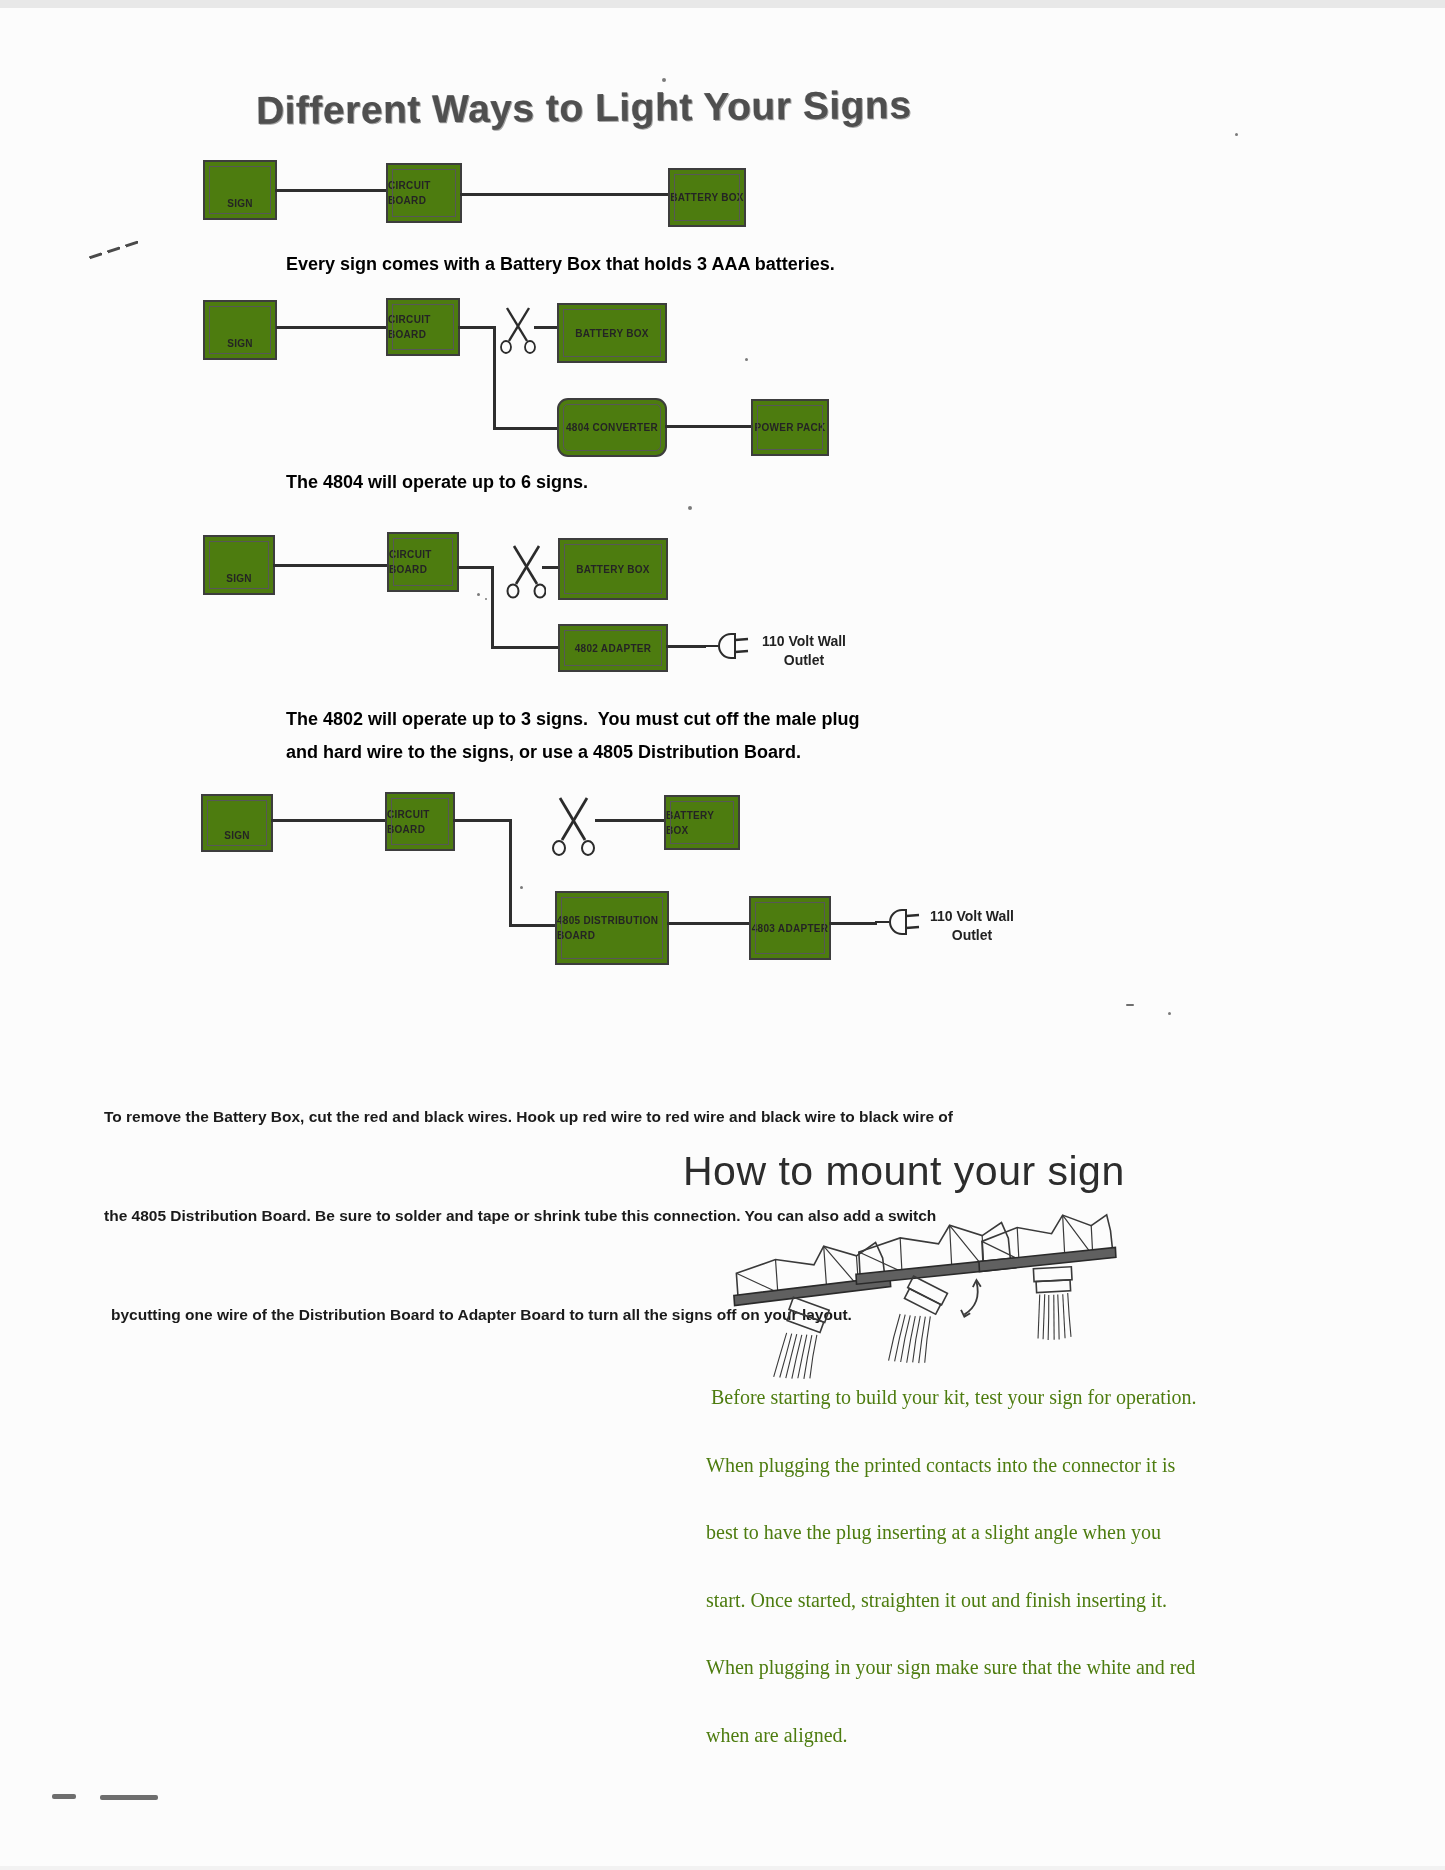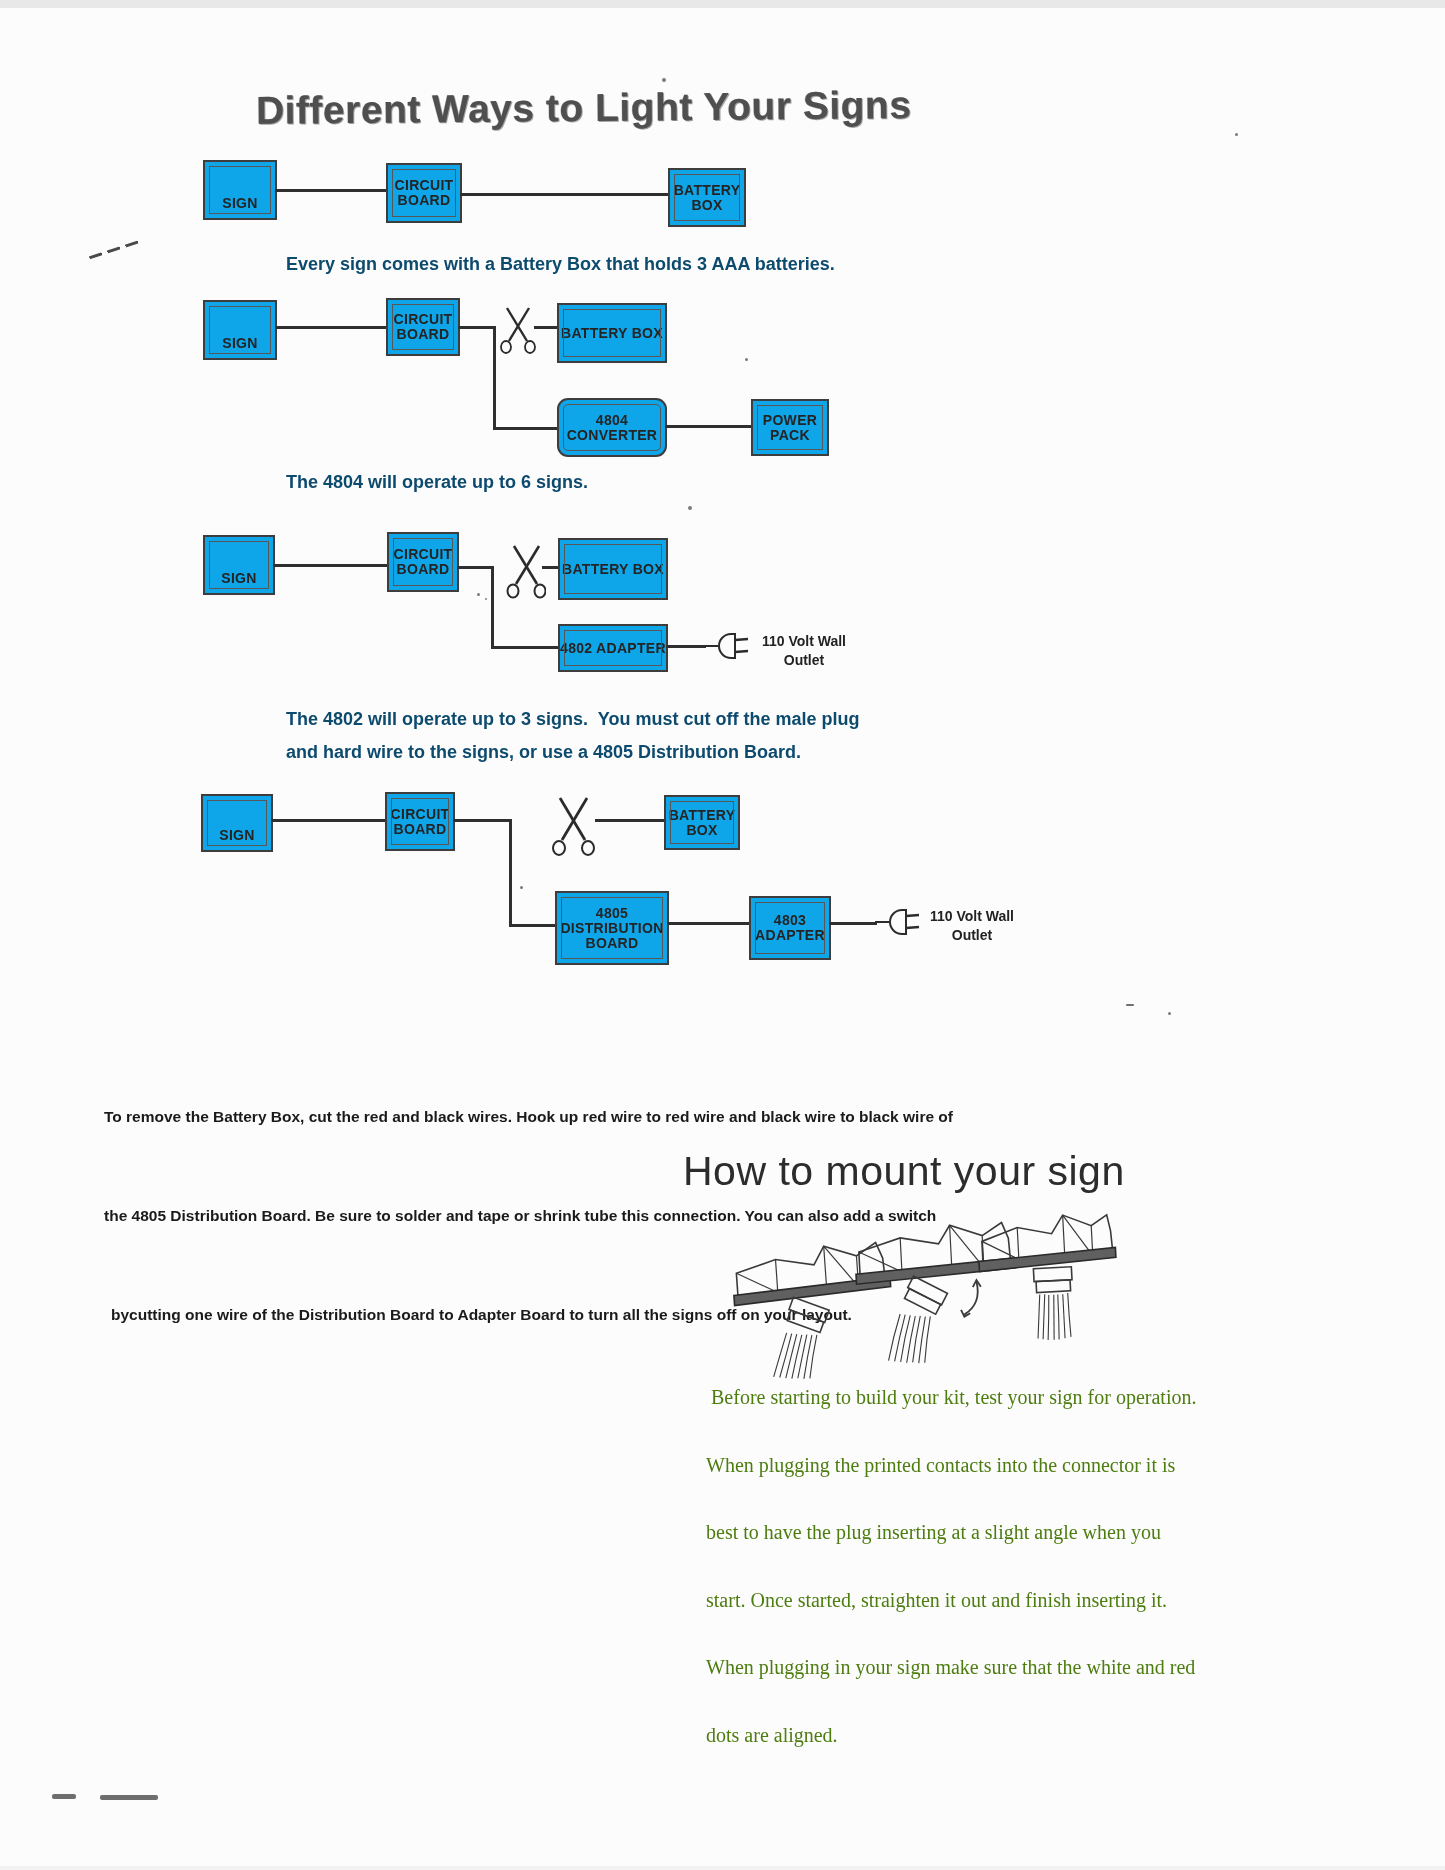--- a/index.html
+++ b/index.html
@@ -2,29 +2,29 @@
 <html><head>
 <meta charset="utf-8">
 <style>
   html,body{margin:0;padding:0;background:#e8e8e8;}
   .page{position:relative;width:1445px;height:1870px;background:#fcfcfc;
         font-family:"Liberation Sans",sans-serif;overflow:hidden;margin:8px auto;padding-left:20px;}
   .title{position:absolute;left:256px;top:78px;font-size:39px;font-weight:800;
          color:#4f4f4f;letter-spacing:.5px;transform:rotate(-0.5deg);
          text-shadow:1px 1px 0 rgba(90,90,90,.55), -0.5px 0 0 rgba(100,100,100,.4);}
   .dbox{position:absolute;border:2.5px solid #3d3d3d;outline:1.5px solid #575757;
-        outline-offset:-7px;background:#0ea5e9;display:flex;align-items:center;
-        justify-content:center;text-align:center;font-weight:700;font-size:14px;
+        outline-offset:-7px;background:#4d7c0f;display:flex;align-items:center;
+        justify-content:center;font-weight:700;font-size:10px;
         line-height:15px;letter-spacing:.3px;color:#242424;box-sizing:border-box;}
   .dbox.signbox{align-items:flex-end;}
   .dbox.signbox .lbl{padding-bottom:7px;}
   .wire{position:absolute;background:#2f2f2f;}
   .wire.h{height:3px;}
   .wire.v{width:3px;}
-  .caption{position:absolute;font-weight:700;font-size:18px;color:#0c4a6e;white-space:pre;}
+  .caption{position:absolute;font-weight:700;font-size:18px;color:#000000;white-space:pre;}
   .cap4{position:absolute;left:420px;top:966px;width:470px;text-align:center;
         font-style:italic;font-weight:700;font-size:19px;line-height:29px;
         color:#1c1c1c;white-space:pre;}
   .bodytext{position:absolute;left:104px;top:1026px;color:#1a1a1a;font-weight:700;
         font-size:15.5px;line-height:33px;white-space:pre;}
   .bodytext .l3{padding-left:7px;}
   .outlet{position:absolute;width:100px;text-align:center;font-weight:700;
         font-size:14px;line-height:19px;color:#222;}
   .mount-heading{position:absolute;left:683px;top:1140px;font-size:41px;
         font-weight:400;color:#2c2c2c;letter-spacing:.5px;}
@@ -265,16 +265,16 @@
       </g>
     </g>
   </svg>
 
   <div class="serifpar">
     <div class="l1">Before starting to build your kit, test your sign for operation.</div>
     <div>When plugging the printed contacts into the connector it is</div>
     <div>best to have the plug inserting at a slight angle when you</div>
     <div>start. Once started, straighten it out and finish inserting it.</div>
     <div>When plugging in your sign make sure that the white and red</div>
-    <div>dots are aligned.</div>
+    <div>when are aligned.</div>
   </div>
 
 </div>
 
 </body></html>

